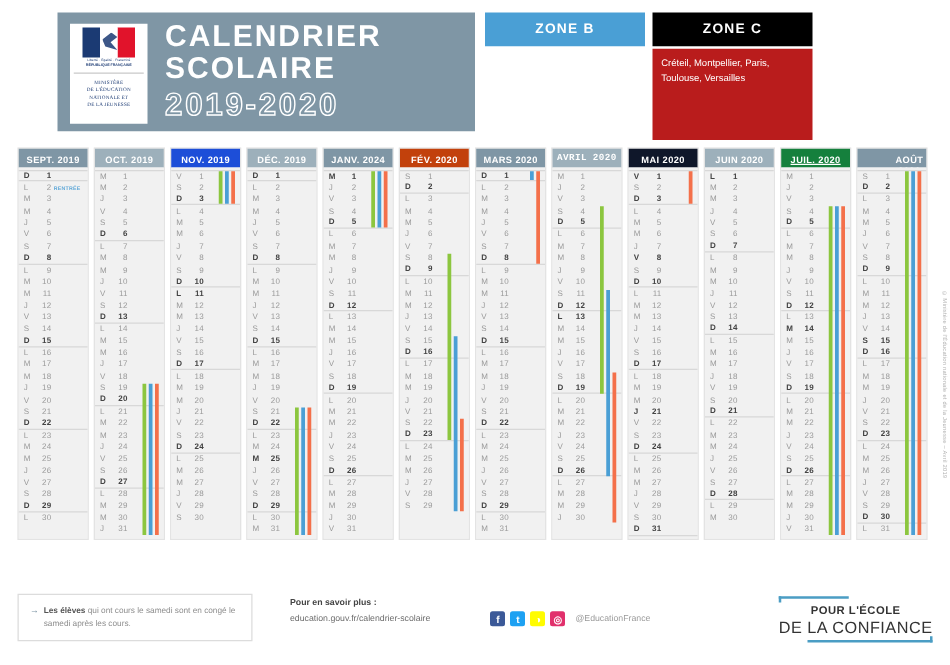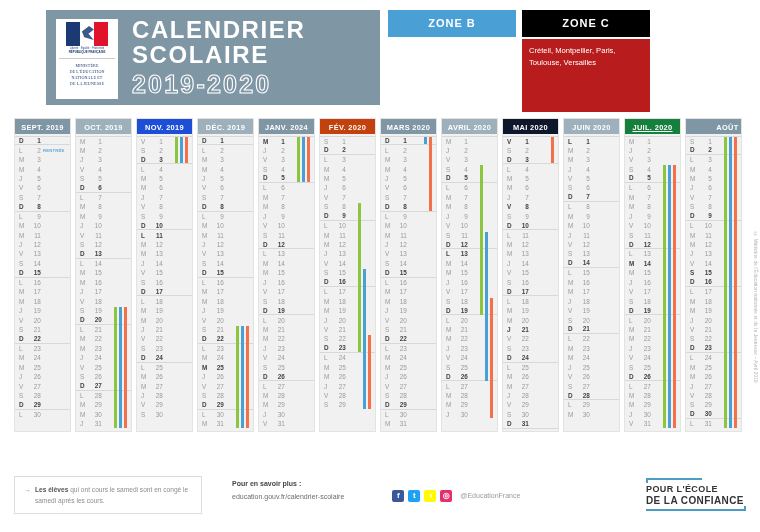--- a/index.html
+++ b/index.html
@@ -151,23 +151,23 @@
     gap: 4px;
   }
   .note .arrow { color: #7f96a5; font-size: 7px; }
   .note b { color: #555555; }
   .savoir { margin-left: 30px; padding-top: 4px; }
   .savoir-title { font-size: 7px; font-weight: bold; color: #444444; }
   .savoir-url { font-size: 7px; color: #6c6c6c; margin-top: 6px; }
   .socials { display: flex; align-items: center; gap: 4px; margin-left: 48px; padding-top: 14px; }
   .sic { width: 12px; height: 12px; border-radius: 2px; display: flex; align-items: center; justify-content: center; color: #fff; font-size: 8px; font-weight: bold; }
   .handle { font-size: 7px; color: #9b9b9b; margin-left: 4px; }
-  .confiance { margin-left: auto; padding-top: 8px; text-align: left; position: relative; }
+  .confiance { margin-left: auto; padding-top: 8px; text-align: center; position: relative; }
   .conf-l1 { font-size: 9px; font-weight: bold; color: #333333; letter-spacing: .4px; }
-  .conf-l2 { font-size: 10px; font-weight: bold; color: #333333; letter-spacing: .4px; margin-top: 1px; }
+  .conf-l2 { font-size: 13px; font-weight: normal; color: #333333; letter-spacing: .4px; margin-top: 1px; }
   .conf-top { width: 56px; height: 2px; background: #4b9dc4; position: absolute; top: 2px; left: 0; }
   .conf-top::before { content:""; position:absolute; left:0; top:0; width:2px; height:5px; background:#4b9dc4; }
   .conf-bot { width: 100px; height: 2px; background: #4b9dc4; margin-top: 3px; margin-left: auto; position: relative; }
   .conf-bot::after { content:""; position:absolute; right:0; bottom:0; width:2px; height:5px; background:#4b9dc4; }
 
   .copyright {
     position: absolute;
     right: 2px; top: 232px;
     font-size: 4.6px; color: #b0b0b0;
     writing-mode: vertical-rl;
@@ -1128,21 +1128,21 @@
           <span class="dow">M</span>
           <span class="num">31</span>
         </div>
         <div class="bars">
           <div class="bar" style="background: rgb(244, 112, 74); top: 3px; height: 73.6px; right: 4px;"></div>
           <div class="bar" style="background: rgb(74, 159, 213); top: 3px; height: 7.45px; right: 9px;"></div>
         </div>
       </div>
     </div>
     <div class="month">
-      <div class="month-head" style="background: rgb(157, 176, 187);">AVRIL 2020</div>
+      <div class="month-head" style="background: rgb(157, 176, 187); font-family: Liberation Mono, monospace;">AVRIL 2020</div>
       <div class="days">
         <div class="day first">
           <span class="dow">M</span>
           <span class="num">1</span>
         </div>
         <div class="day">
           <span class="dow">J</span>
           <span class="num">2</span>
         </div>
         <div class="day">

